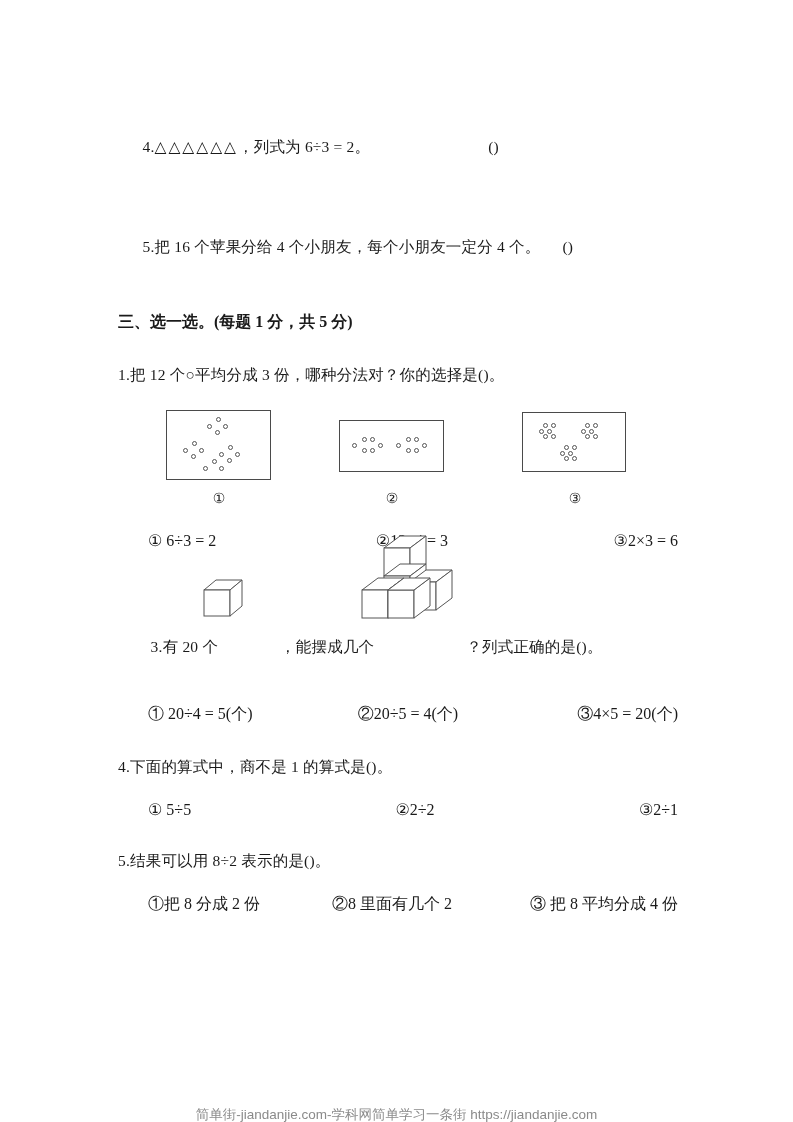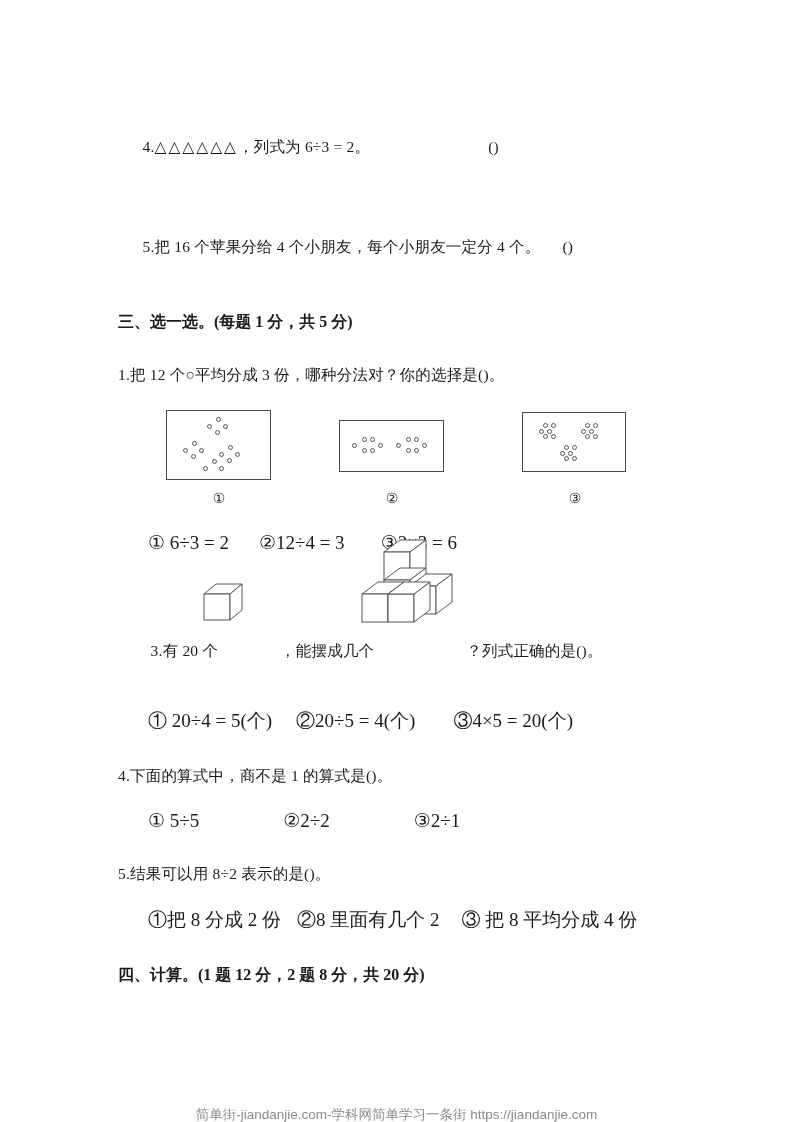--- a/index.html
+++ b/index.html
@@ -36,22 +36,23 @@
   }
   .section-title {
     font-size: 16px;
     font-weight: bold;
     margin-bottom: 30px;
   }
   .opts {
     margin-top: 22px;
     margin-bottom: 30px;
     padding-left: 30px;
-    font-size: 19px;
+    font-size: 16px;
     display: flex;
+    justify-content: space-between;
   }
   .opts span {
     white-space: pre;
   }
   .tri-run {
     letter-spacing: 2px;
   }
   
   .boxes {
     position: relative;
@@ -274,18 +275,17 @@
 
     <div class="line" style="margin-top:22px">5.结果可以用 8÷2 表示的是()。</div>
     <div class="opts">
       <span>①把 8 分成 2 份</span>
       <span style="width:16px"></span>
       <span>②8 里面有几个 2</span>
       <span style="width:22px"></span>
       <span>③ 把 8 平均分成 4 份</span>
     </div>
 
-    <div class="section-title" style="margin-top:32px">四、计算。(1 题 12 分，2 题 8 分，共 20 分)</div>
 
   </div>
 
   <div class="footer">简单街-jiandanjie.com-学科网简单学习一条街 https://jiandanjie.com</div>
 </div>
 
 </body></html>

